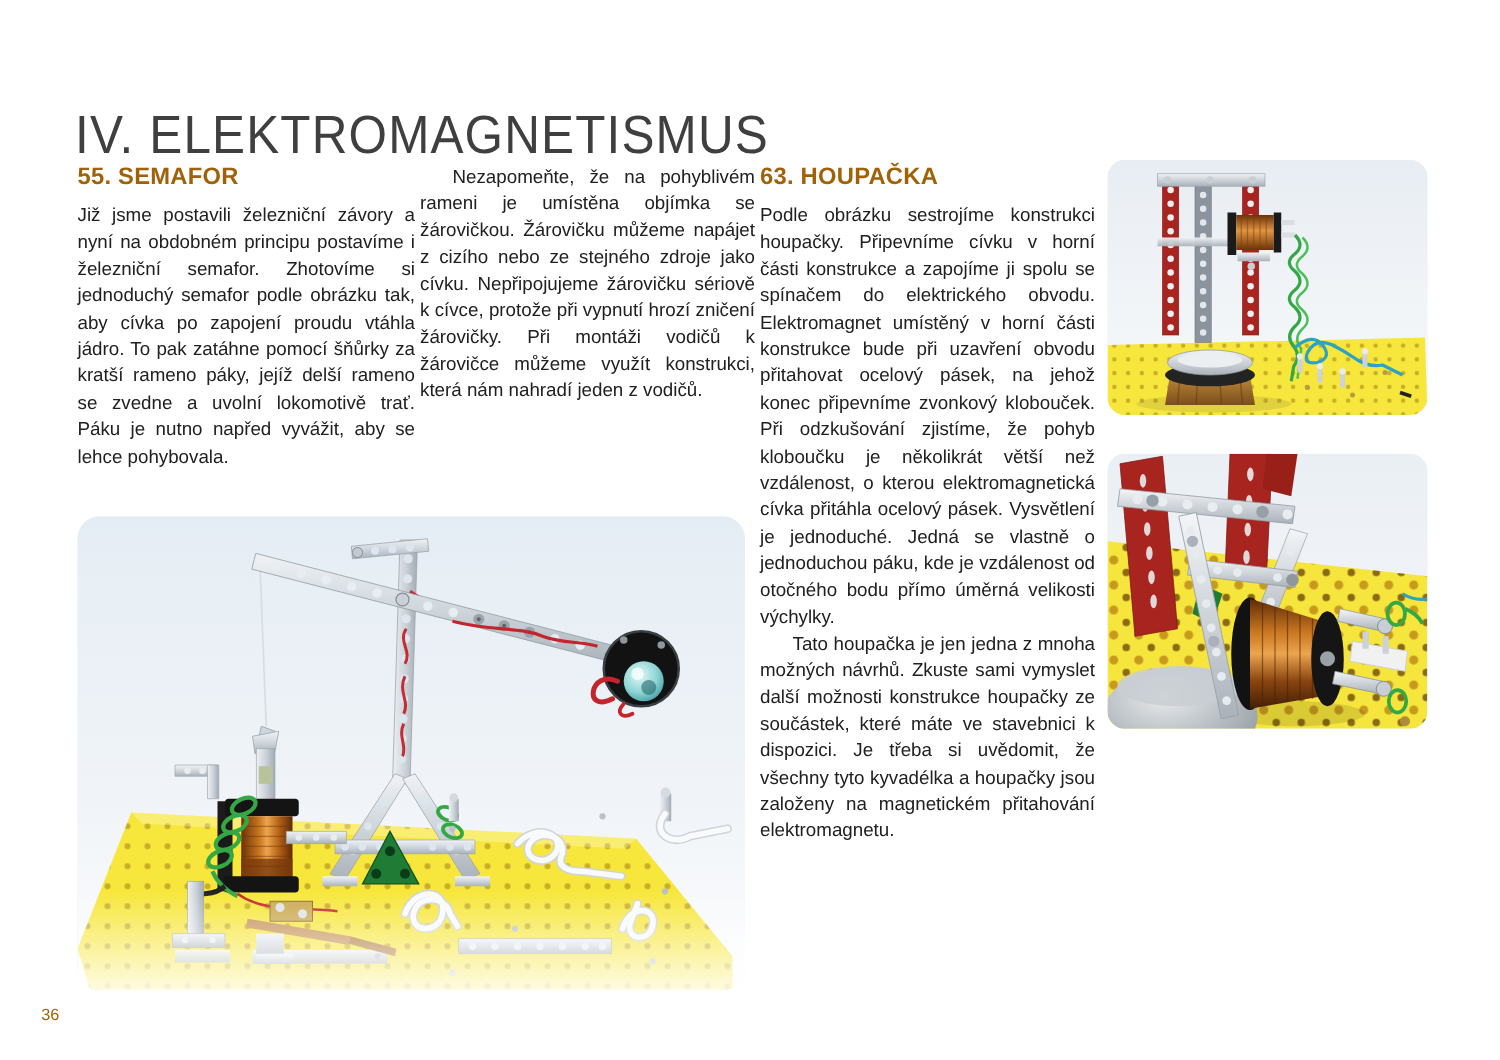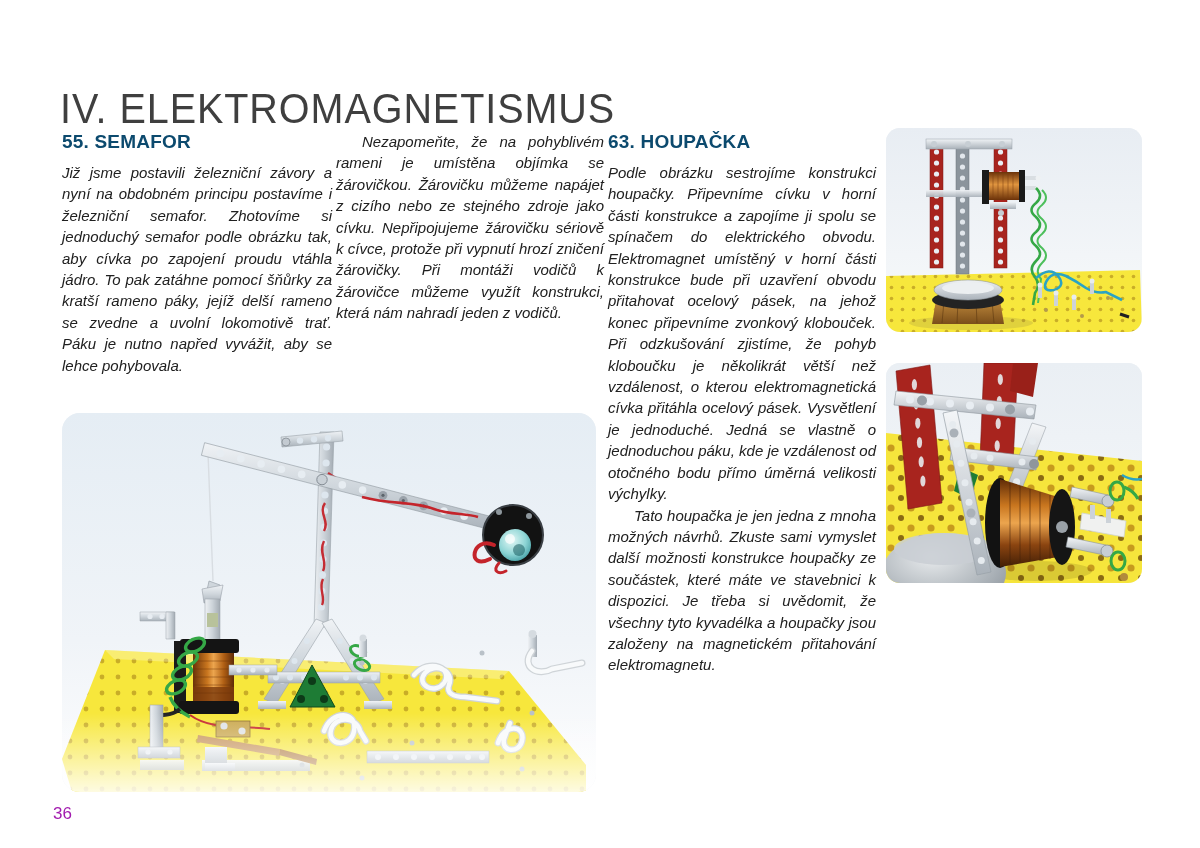--- a/index.html
+++ b/index.html
@@ -7,33 +7,33 @@
     width:1200px;height:848px;position:relative;background:#ffffff;
     font-family:"Liberation Sans", sans-serif;color:#1e1e1e;overflow:hidden;
   }
   .page-title{
     position:absolute;left:60px;top:58px;
     font-size:43px;line-height:1;color:#3f3f3f;letter-spacing:1px;
     transform:scaleX(.92);transform-origin:left top;white-space:nowrap;
     font-weight:400;
   }
   .col{position:absolute;top:131px;text-align:justify;font-size:15px;line-height:21.4px;color:#202020;hyphens:auto;}
-  .col h2{font-size:19px;line-height:22px;margin:0 0 9px 0;color:#0c4a6e;font-weight:700;letter-spacing:.2px;}
-  .col p{margin:0;font-style:italic;}
+  .col h2{font-size:19px;line-height:22px;margin:0 0 9px 0;color:#a16207;font-weight:700;letter-spacing:.2px;}
+  .col p{margin:0;}
   .col p + p{margin-top:0;}
   .indent{text-indent:26px;}
   #col1{left:62px;width:270px;}
   #col2{left:336px;width:268px;}
   #col3{left:608px;width:268px;}
   .photo{position:absolute;overflow:hidden;background:#eef2f6;}
   #fig-main{left:62px;top:413px;width:534px;height:379px;border-radius:18px;}
   #fig-top{left:886px;top:128px;width:256px;height:204px;border-radius:14px;}
   #fig-bottom{left:886px;top:363px;width:256px;height:220px;border-radius:14px;}
   .photo svg{display:block;width:100%;height:100%;}
-  .page-number{position:absolute;left:33px;top:804px;font-size:17px;color:#a21caf;margin-left:20px;}
+  .page-number{position:absolute;left:33px;top:804px;font-size:13px;color:#a16207;}
 </style>
 </head>
 <body>
 
 <h1 class="page-title">IV. ELEKTROMAGNETISMUS</h1>
 
 <div class="col" id="col1">
   <h2>55. SEMAFOR</h2>
   <p>Již jsme postavili železniční závory a nyní na obdobném principu postavíme i železniční semafor. Zhotovíme si jednoduchý semafor podle obrázku tak, aby cívka po zapojení proudu vtáhla jádro. To pak zatáhne pomocí šňůrky za kratší rameno páky, jejíž delší rameno se zvedne a uvolní lokomotivě trať. Páku je nutno napřed vyvážit, aby se lehce pohybovala.</p>
 </div>

